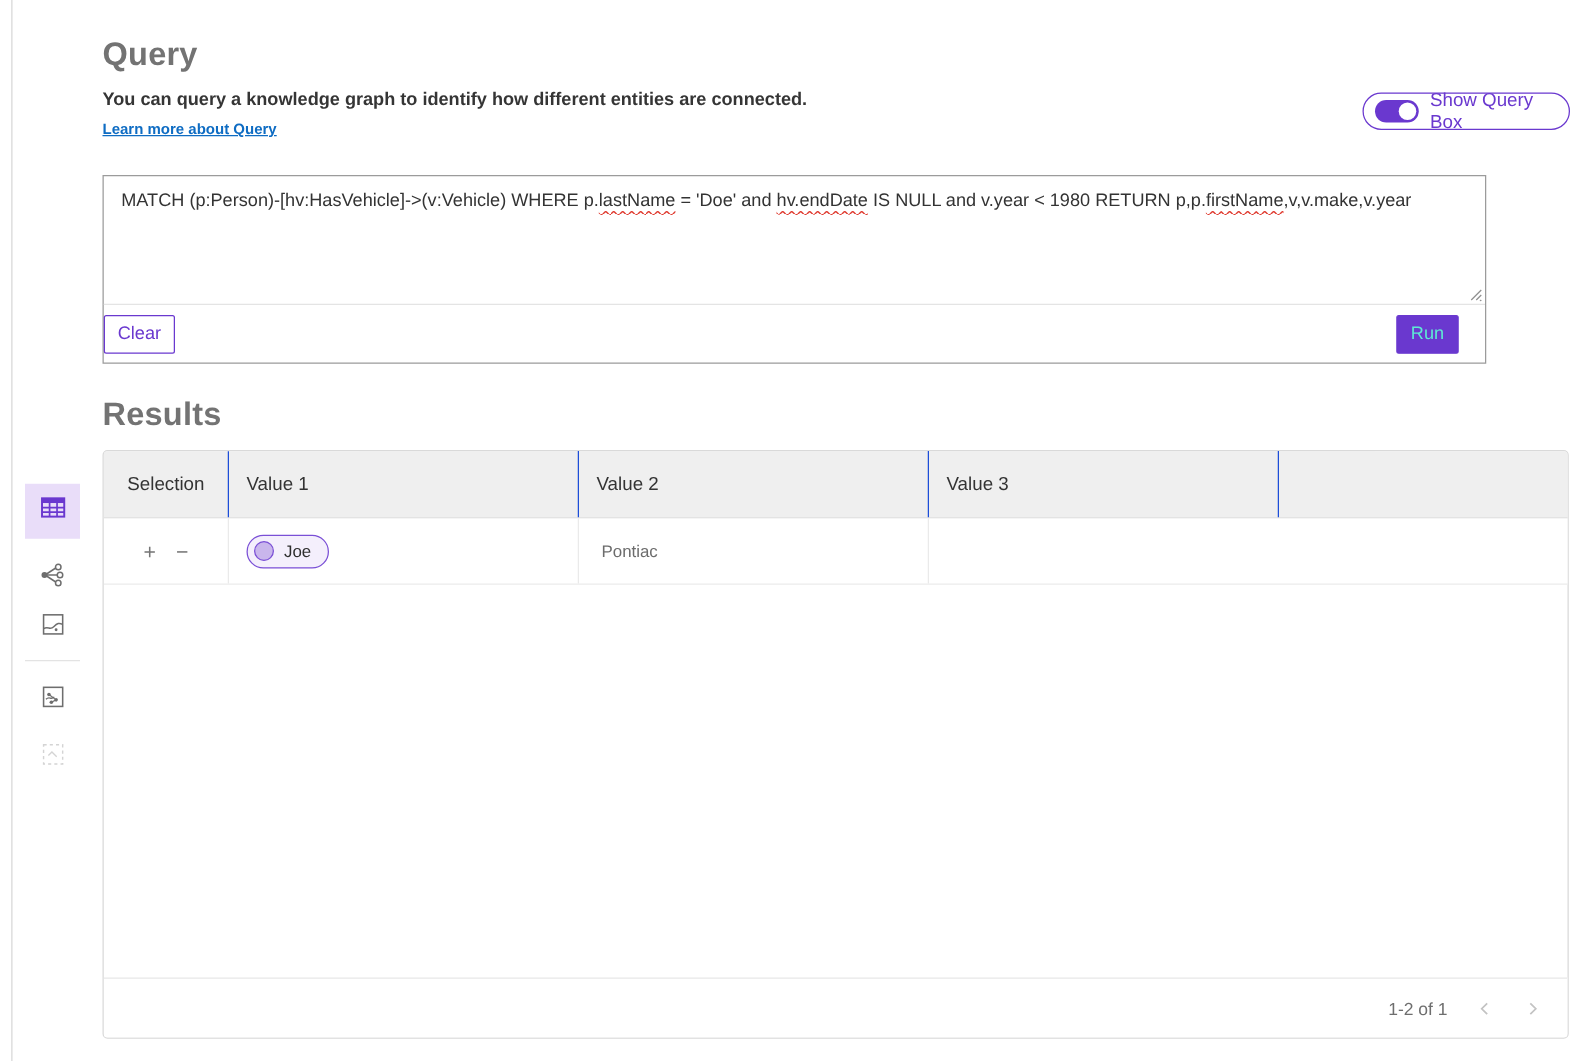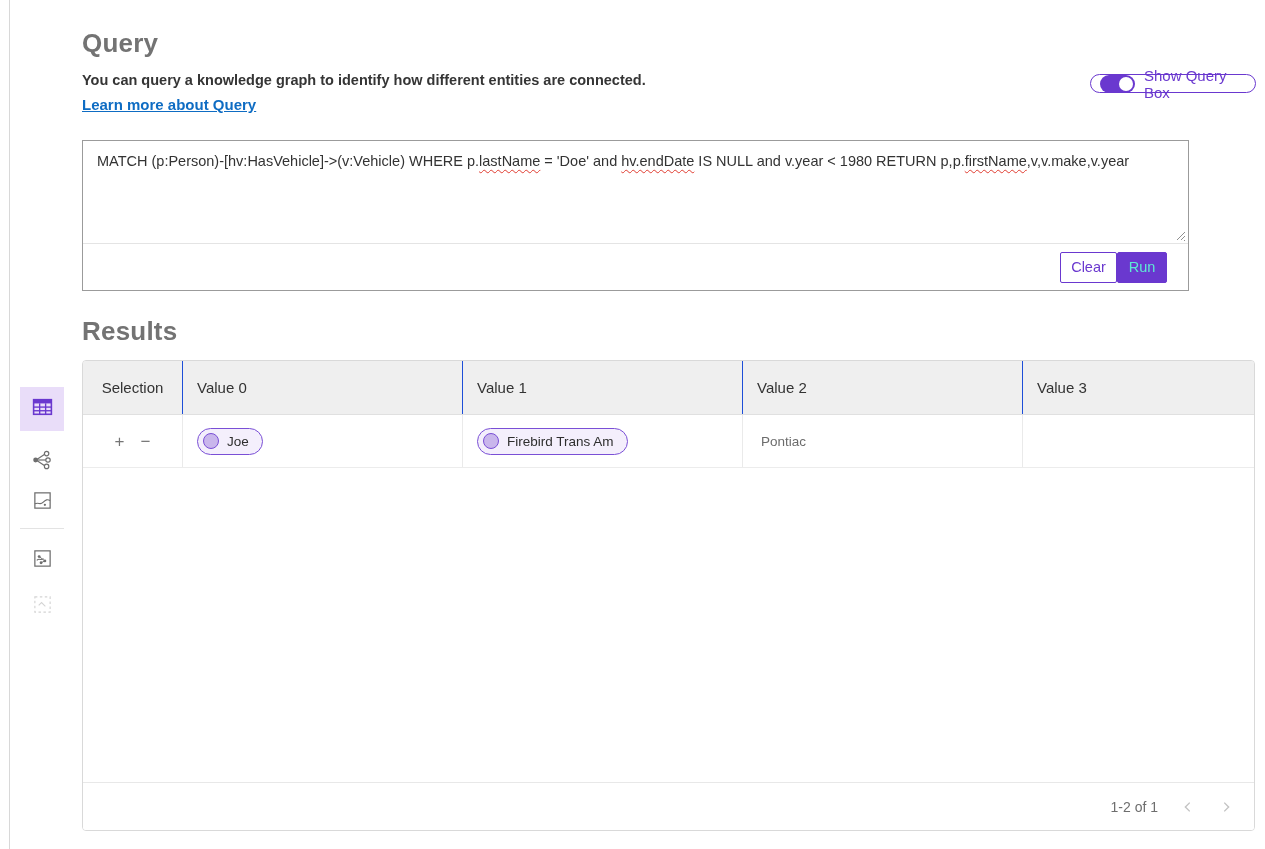--- a/index.html
+++ b/index.html
@@ -4,38 +4,38 @@
 <style>
   * { margin:0; padding:0; box-sizing:border-box; }
   html,body { width:1265px; height:849px; background:#ffffff; overflow:hidden;
               font-family:"Liberation Sans", sans-serif; color:#353535; }
   .page-divider { position:absolute; left:9px; top:0; height:849px; width:1px; background:#d8d8d8; }
 
   
   .page-title { position:absolute; left:82px; font-size:26px; font-weight:700; color:#737373; letter-spacing:.2px; }
   #query-title { top:28px; }
   .description { position:absolute; left:82px; top:72px; font-size:14.5px; color:#353535;font-weight:bold; }
-  .learn-link { position:absolute; left:82px; top:96px; font-size:15px; font-weight:700;
+  .learn-link { position:absolute; left:82px; top:96px; font-size:12px; font-weight:700;
                 color:#0e6cc3; text-decoration:underline; cursor:pointer; }
-  .toggle-pill { position:absolute; left:1090px; top:74px; width:166px; height:19px;
+  .toggle-pill { position:absolute; left:1090px; top:74px; width:166px; height:30px;
                  border:1px solid #6a38cf; border-radius:18px; background:#fff;
                  display:flex; align-items:center; gap:9px; padding-left:9px; cursor:pointer; }
   .switch { width:35px; height:18px; background:#6a38cf; border-radius:9px; position:relative; flex:0 0 auto; }
   .switch .knob { position:absolute; right:2px; top:2px; width:14px; height:14px; border-radius:50%; background:#fff; }
   .toggle-label { font-size:15px; color:#6a38cf; }
 
   
   .query-box { position:absolute; left:82px; top:140px; width:1107px; height:151px;
                border:1px solid #9b9b9b; background:#fff; display:flex; flex-direction:column; }
   .query-textarea { flex:1 1 auto; position:relative; padding:10px 14px; font-size:14.5px; color:#333;
                     line-height:1.45; cursor:text; border-bottom:1px solid #e4e4e4; }
   .sq { text-decoration:underline; text-decoration-style:wavy; text-decoration-color:#e03c31;
         text-decoration-thickness:1px; text-underline-offset:3px; }
   .resize-handle { position:absolute; right:2px; bottom:2px; width:13px; height:13px; cursor:nwse-resize; }
-  .query-footer { flex:0 0 46px; display:flex; align-items:center; justify-content:flex-end; padding-right:21px; }
+  .query-footer { flex:0 0 46px; display:flex; align-items:center; justify-content:space-between; padding-right:21px; }
   .btn { height:31px; font-size:14.5px; font-family:"Liberation Sans", sans-serif; border-radius:2px; cursor:pointer; }
   .btn-clear { width:57px; background:#fff; border:1px solid #6a38cf; color:#6a38cf; }
   .btn-run   { width:50px; background:#6a38cf; border:1px solid #6a38cf; color:#5eead4; }
 
   
   #results-title { top:316px; }
   .results-card { position:absolute; left:82px; top:360px; width:1173px; border:1px solid #d9d9d9;
                   border-radius:4px; background:#fff; overflow:hidden; }
   .scroll-x { width:100%; height:421px; overflow-x:scroll; overflow-y:hidden; }
   .scroll-x::-webkit-scrollbar { height:11px; }
@@ -99,42 +99,35 @@
   </div>
 </div>
 
 <h1 class="page-title" id="results-title">Results</h1>
 
 <div class="results-card">
   <div class="scroll-x">
     <div class="rtable">
       <div class="thead">
         <div class="th col-sel">Selection</div>
-        <div class="th col-v">Value 0</div>
         <div class="th col-v">Value 1</div>
         <div class="th col-v">Value 2</div>
         <div class="th col-v">Value 3</div>
 
       </div>
       <div id="rows-container">
           <div class="trow">
             <div class="td col-sel">
               <span class="sel-op">+</span>
               <span class="sel-op">−</span>
             </div>
             <div class="td col-v">
               <span class="entity-pill">
                 <span class="dot"></span>
                 <span class="pill-label">Joe</span>
-              </span>
-            </div>
-            <div class="td col-v">
-              <span class="entity-pill">
-                <span class="dot"></span>
-                <span class="pill-label">Firebird Trans Am</span>
               </span>
             </div>
             <div class="td col-v">
               <span class="cell-text">Pontiac</span>
             </div>
           </div>
         </div>
     </div>
   </div>
   <div class="card-footer">

